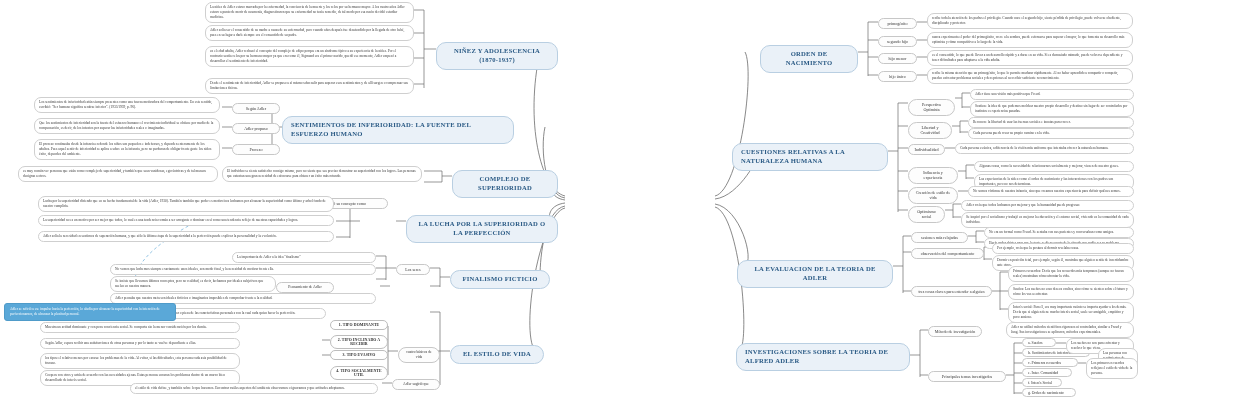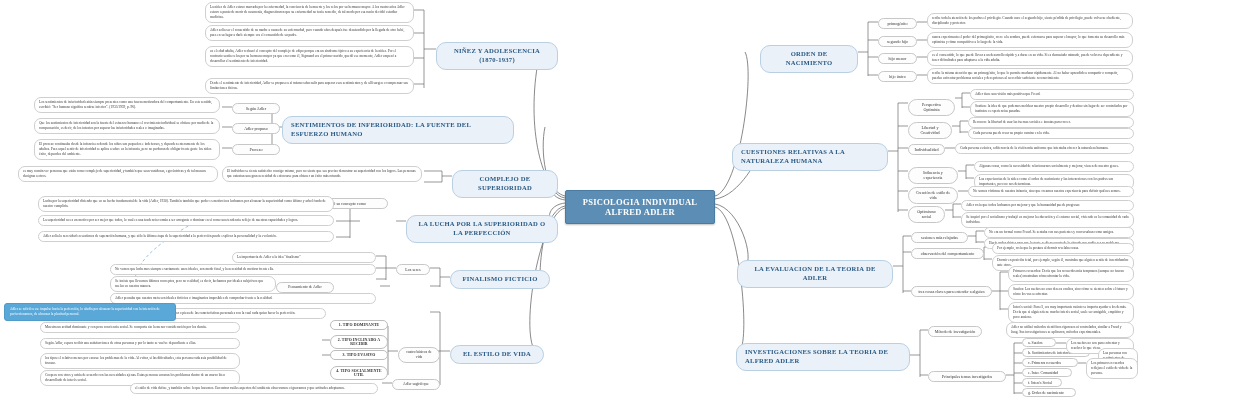--- a/index.html
+++ b/index.html
@@ -249,21 +249,20 @@
       <path d="M1056 343 L 1066 343"></path>
         <path d="M1090 353 L 1098 353"></path>
       <path d="M1078 363 L 1086 363"></path>
     </g>
 
     <g fill="none" stroke="#7ab6dd" stroke-width="0.8" stroke-dasharray="3,2.5">
       <path d="M170 312 C 130 300, 110 270, 190 225"></path>
     </g>
   </svg>
 
-  <div class="node central" style="left:565px;top:190px;width:150px;">PSICOLOGIA INDIVIDUAL ALFRED ADLER</div>
 
   <div class="node main-branch" style="left:436px;top:42px;width:122px;text-align:center;">NIÑEZ Y ADOLESCENCIA (1870-1937)</div>
 
   <div class="node leaf" style="left:205px;top:2px;width:209px;">La niñez de Adler estuvo marcada por la enfermedad, la conciencia de la muerte y los celos por su hermano mayor. A los cuatro años Adler estuvo a punto de morir de neumonía, diagnosticaron que su enfermedad no tenía remedio, de tal modo por esa razón decidió estudiar medicina.</div>
   <div class="node leaf" style="left:205px;top:25px;width:209px;">Adler solía ser el consentido de su madre a causa de su enfermedad, pero cuando años después fue desatendido por la llegada de otro bebé, pues en su lugar a darle siempre era el consentido de su padre.</div>
   <div class="node leaf" style="left:205px;top:46px;width:209px;">en el edad adulta, Adler rechazó el concepto del complejo de edipo porque era un síndrome típico a su experiencia de la niñez. Por el contrario sentía celos por su hermano mayor ya que era como él, Sigmund era el primer nacido, quedó ese momento, Adler empezó a desarrollar el sentimiento de inferioridad.</div>
   <div class="node leaf" style="left:205px;top:78px;width:209px;">Desde el sentimiento de inferioridad, Adler se propuso a sí mismo sobresalir para superar esos sentimientos y de allí surgen o comprensar sus limitaciones físicas.</div>
 
   <div class="node main-branch" style="left:282px;top:116px;width:232px;">SENTIMIENTOS DE INFERIORIDAD: LA FUENTE DEL ESFUERZO HUMANO</div>
 

